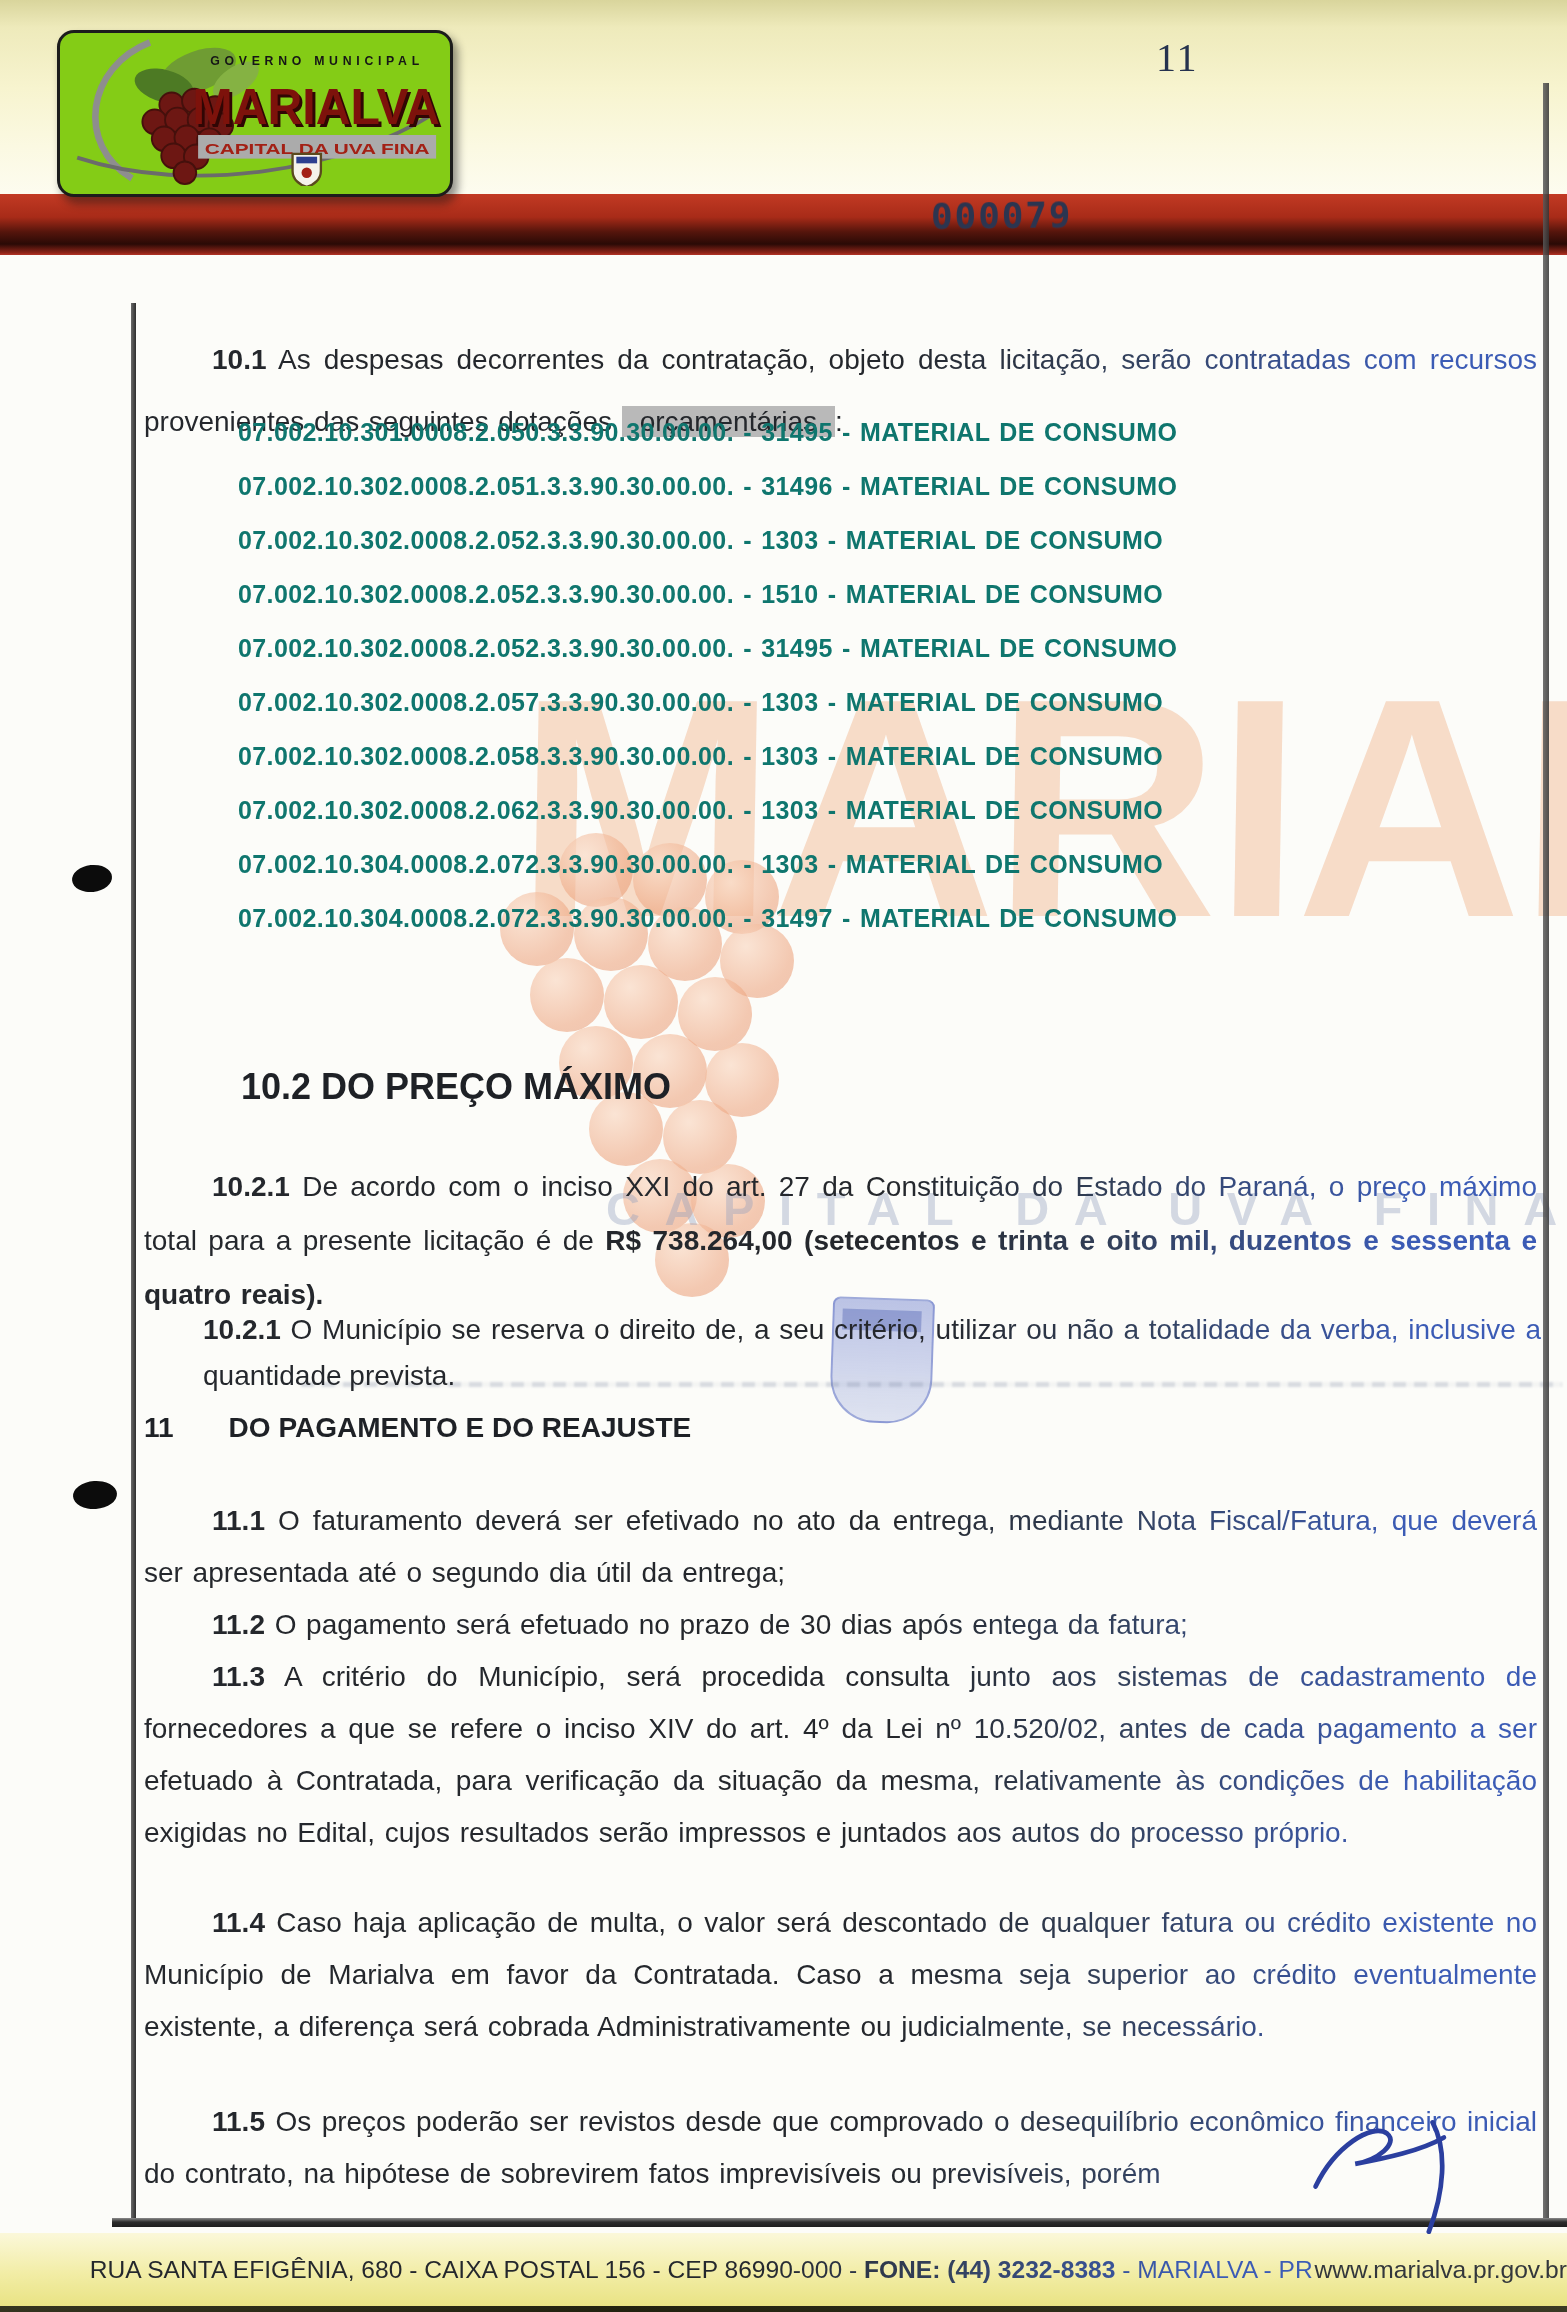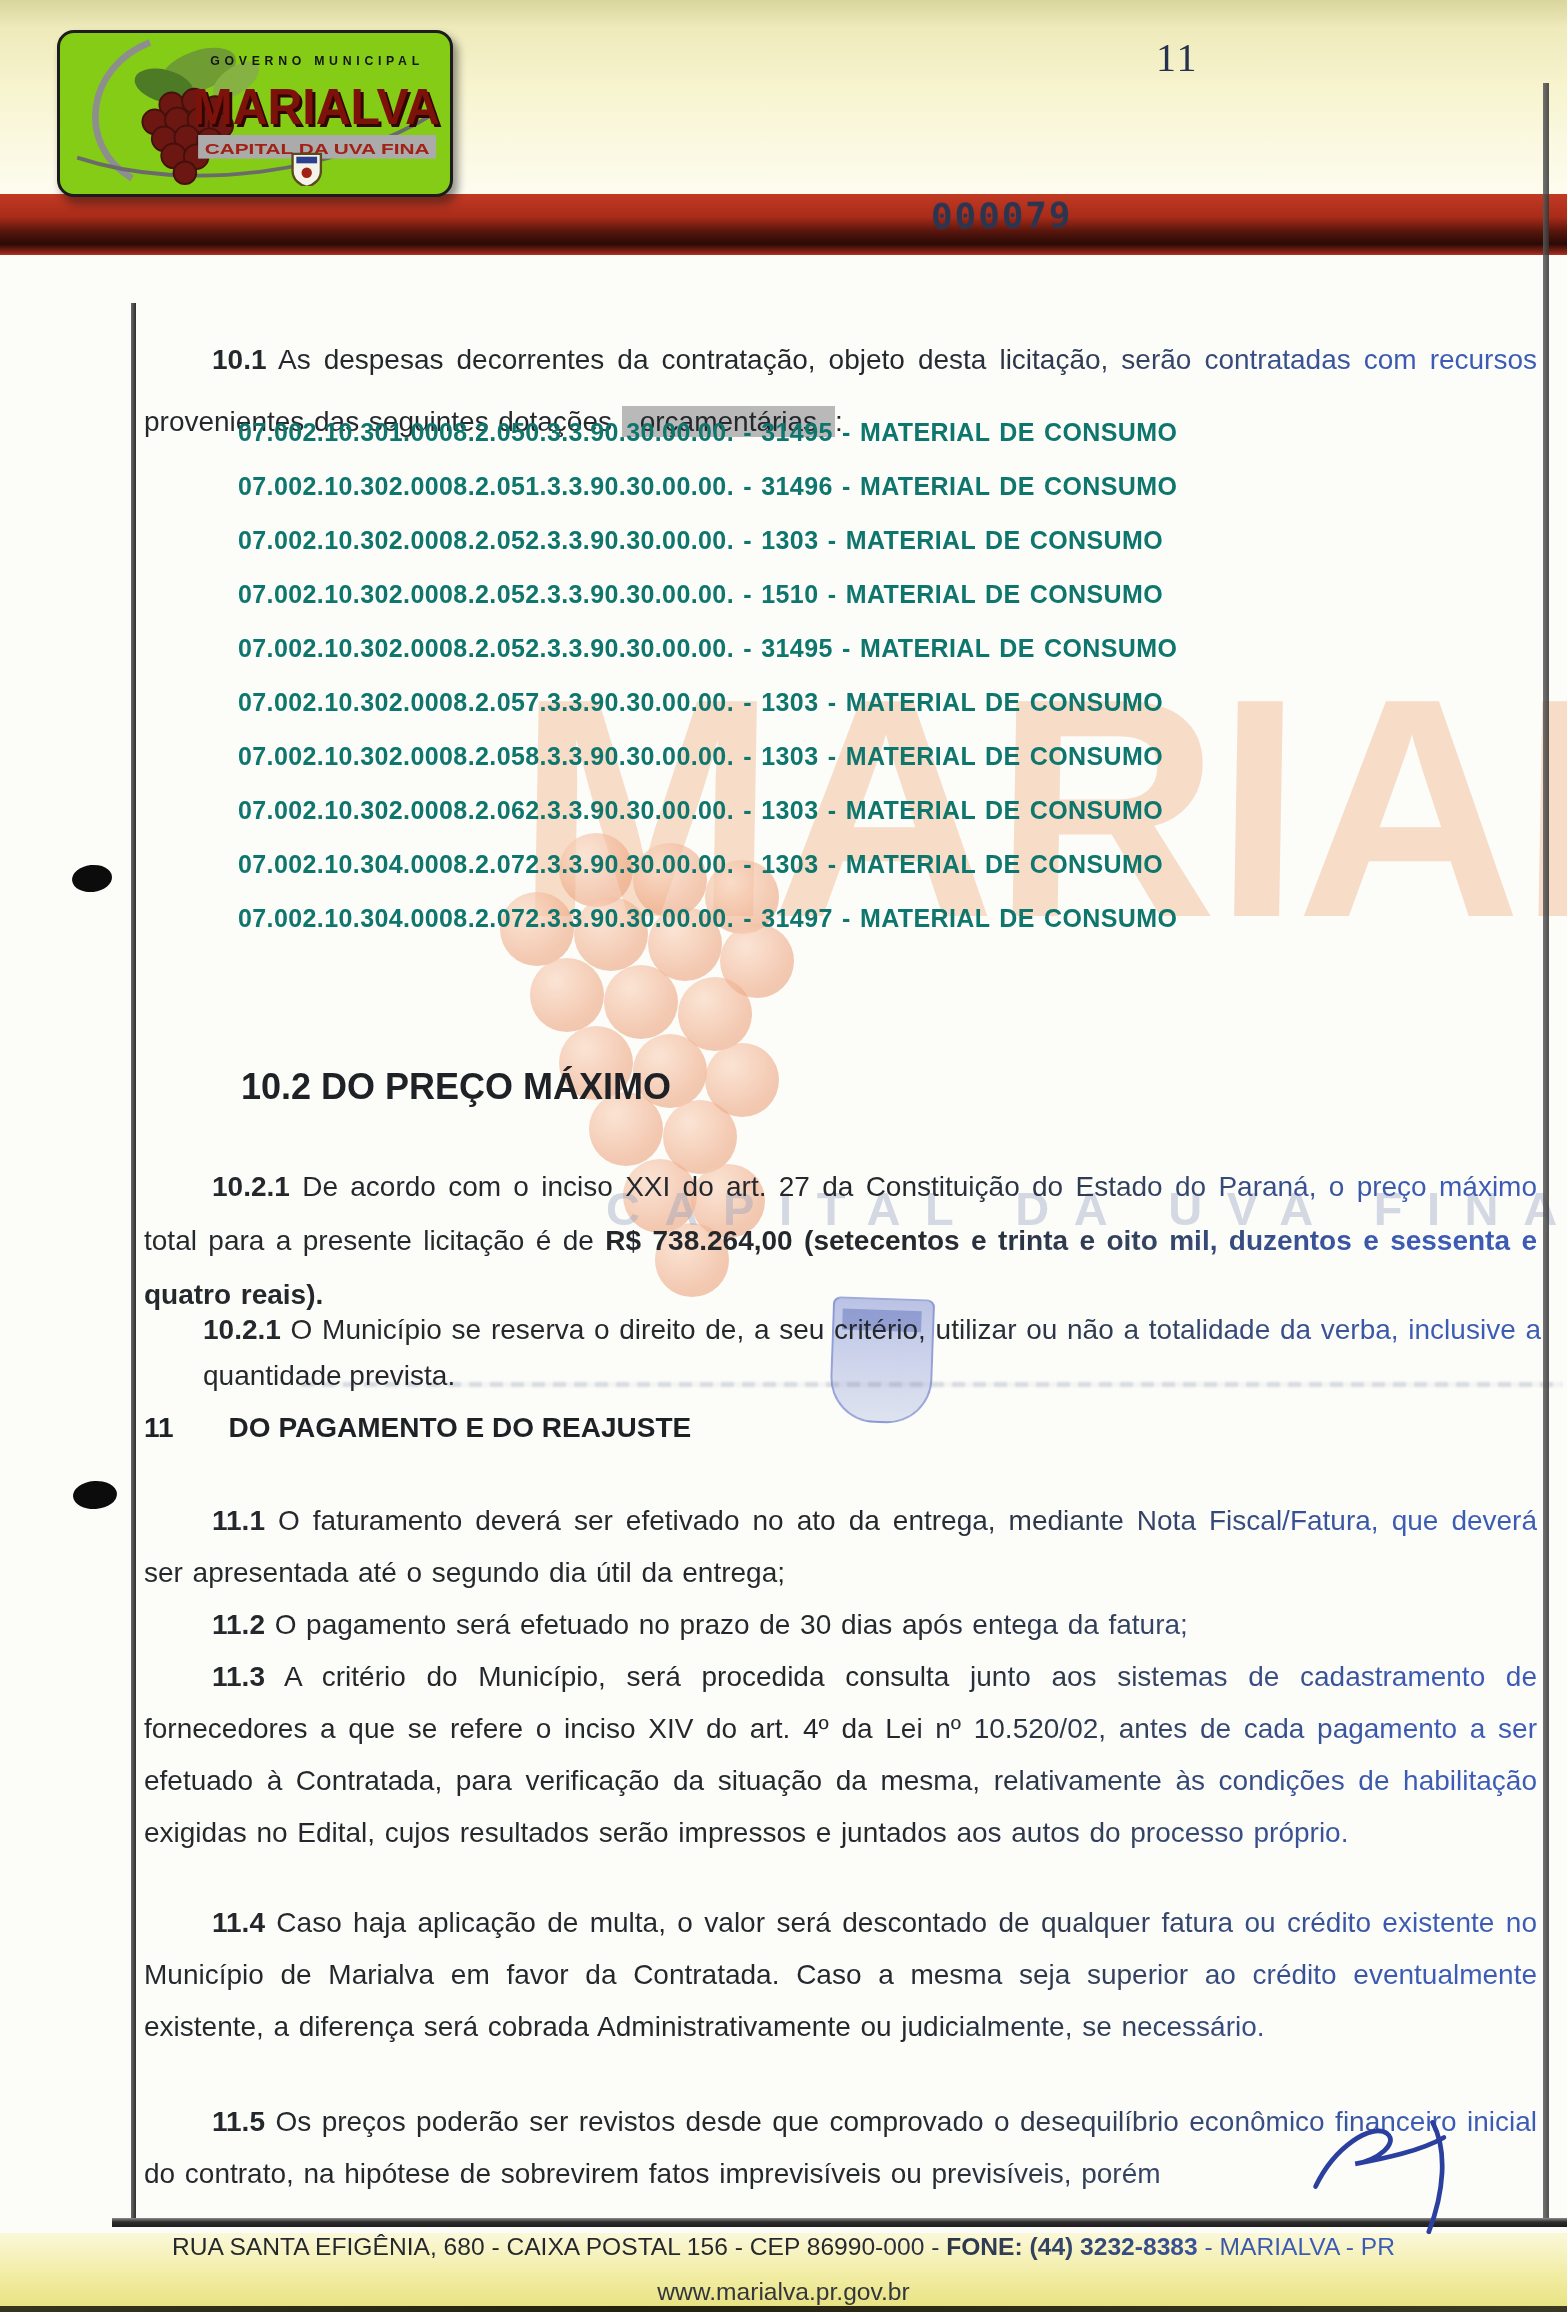--- a/index.html
+++ b/index.html
@@ -79,21 +79,21 @@
   #p11-3{top:1623px;}
   #p11-4{top:1869px;}
   #p11-5{top:2068px;}
 
   
   .signature{position:absolute;left:1308px;top:2107px;z-index:6;}
 
   
   .footer-band{position:absolute;left:0;top:2233px;width:1567px;height:73px;
     background:linear-gradient(180deg,#fbf8da 0%,#f2eda6 55%,#e9e384 100%);
-    display:flex;flex-direction:column;align-items:center;justify-content:space-between;gap:1.9px;}
+    display:flex;flex-direction:row;align-items:center;justify-content:flex-end;gap:1.9px;}
   .footer-line1{font-size:24.6px;color:#2f3338;}
   .footer-line1 b{font-weight:700;}
   .footer-line2{font-size:24.6px;color:#33373c;}
   .bottom-edge{position:absolute;left:0;top:2306px;width:1567px;height:6.6px;
     background:linear-gradient(90deg,#34341f,#22220f 40%,#3a3a24);}
 </style>
 </head>
 <body>
 
 <div class="page">

